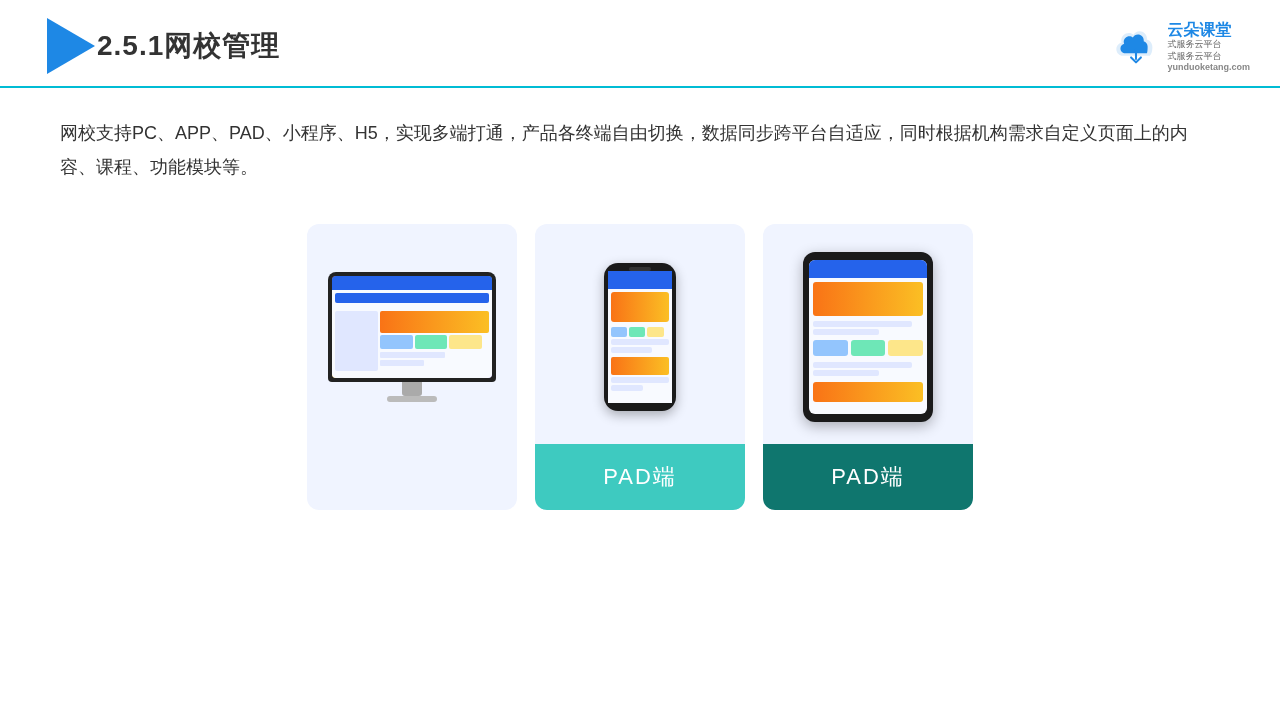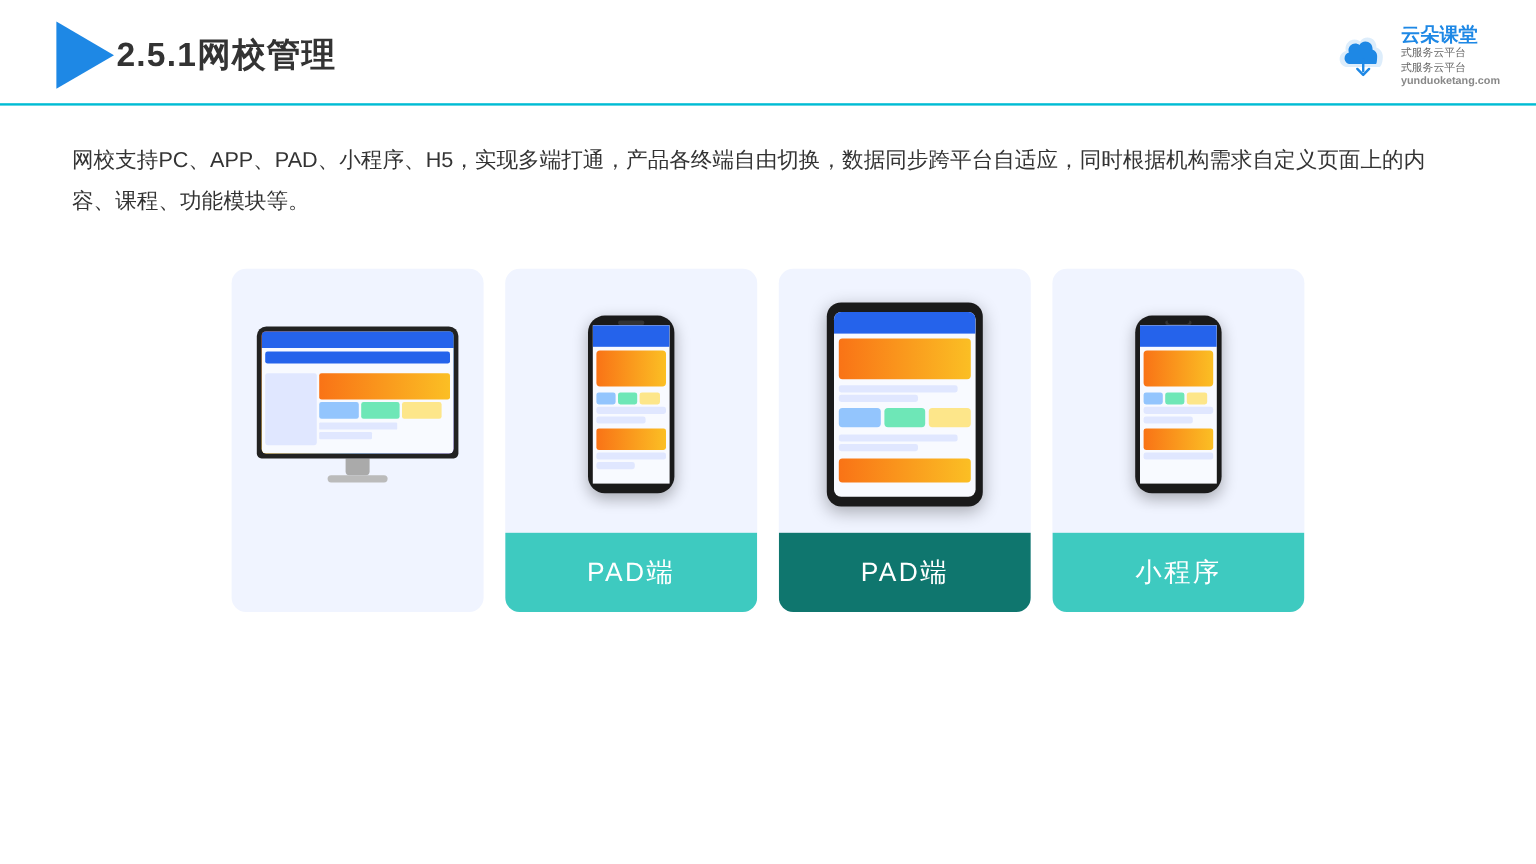--- a/index.html
+++ b/index.html
@@ -413,40 +413,15 @@
             <div class="tablet-row" style="margin-top:4px;"></div>
             <div class="tablet-row short"></div>
             <div style="height:20px;background:linear-gradient(90deg,#f97316,#fbbf24);border-radius:3px;margin-top:4px;width:100%;"></div>
           </div>
         </div>
       </div>
     </div>
     <div class="card-label">PAD端</div>
   </div>
 
-  <div class="card">
-    <div class="card-image-area">
-      <div style="position:relative;">
-        <div class="phone-mockup">
-          <div class="phone-notch"></div>
-          <div class="phone-screen-content">
-            <div class="phone-header-bar"></div>
-            <div class="phone-body">
-              <div class="phone-banner"></div>
-              <div class="phone-grid">
-                <div class="phone-cell" style="background:#93c5fd;"></div>
-                <div class="phone-cell" style="background:#6ee7b7;"></div>
-                <div class="phone-cell" style="background:#fde68a;"></div>
-              </div>
-              <div class="phone-row"></div>
-              <div class="phone-row" style="width:70%;"></div>
-              <div style="height:18px;background:linear-gradient(90deg,#f97316,#fbbf24);border-radius:2px;margin-top:2px;"></div>
-              <div class="phone-row"></div>
-            </div>
-          </div>
-        </div>
-      </div>
-    </div>
-    <div class="card-label">小程序</div>
-  </div>
 
 
 </div>
 
 </body></html>

